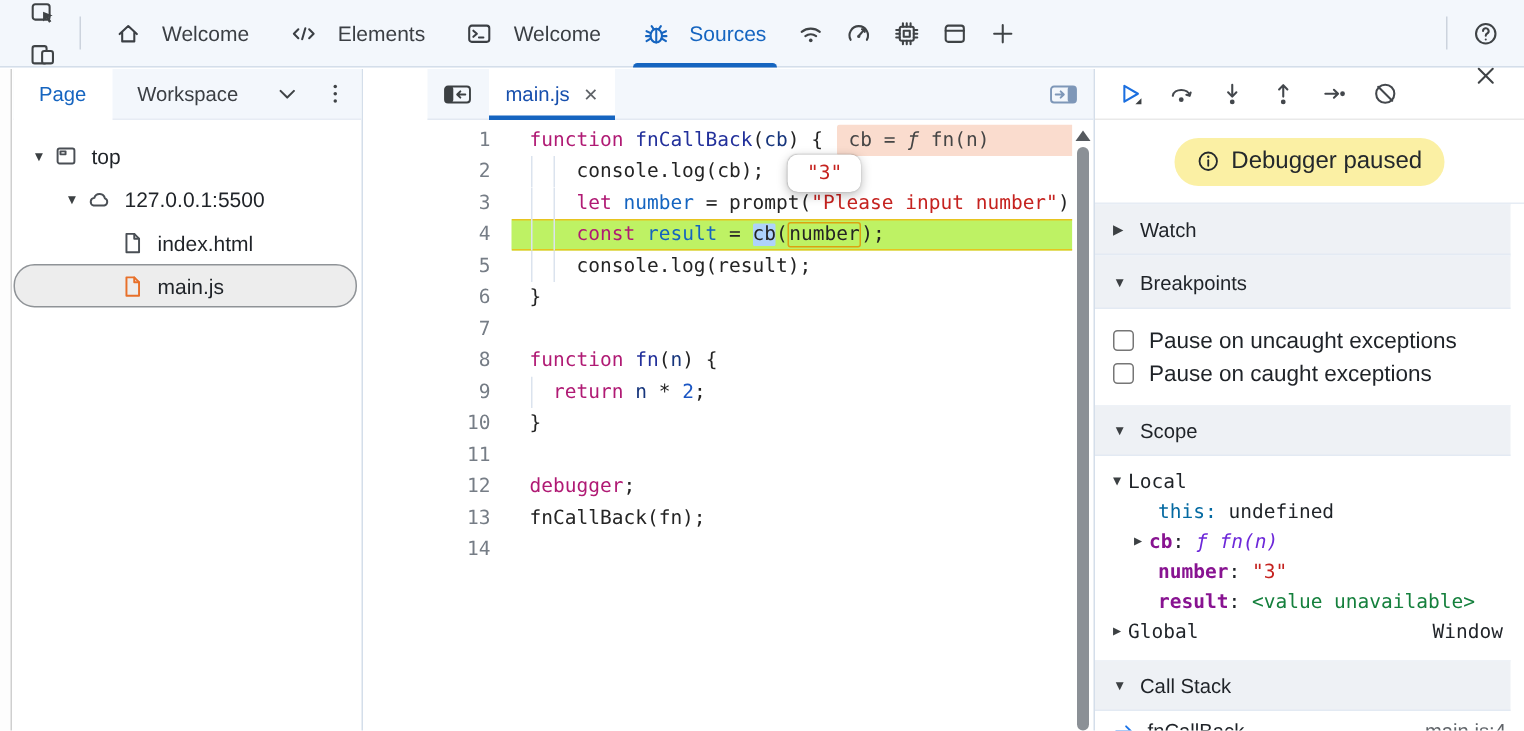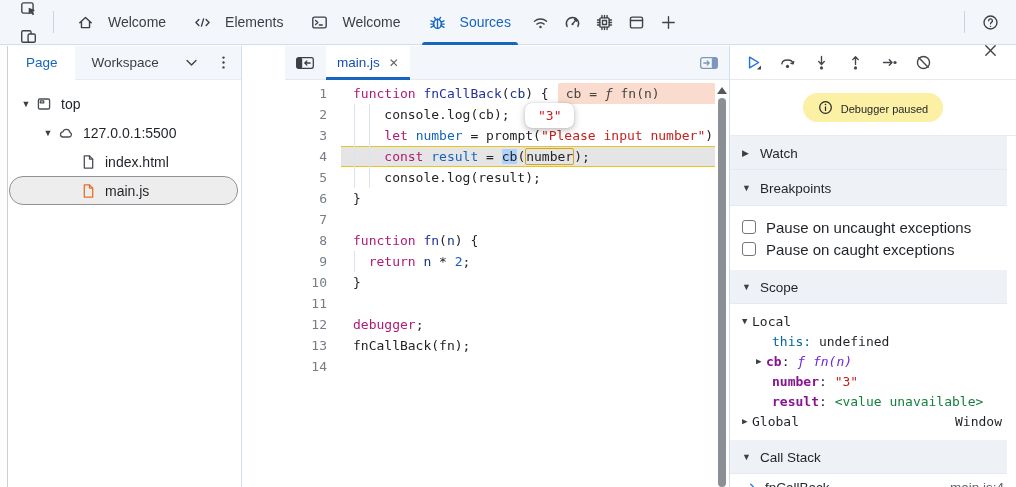--- a/index.html
+++ b/index.html
@@ -58,21 +58,21 @@
   .ed-toggle.dark{color:#3c4043}
   .ed-toggle.lite{color:#7e97b8}
   .ed-tab{height:34px;display:flex;align-items:center;gap:9px;padding:0 11px;background:#fff;
           position:relative;font-size:13.5px;color:#174fad;cursor:pointer}
   .ed-tab::after{content:"";position:absolute;left:0;right:0;bottom:0;height:3px;background:var(--blue)}
   .ed-close{color:#5f6368;font-size:12px;line-height:1}
   .code{position:absolute;top:34px;left:0;right:14px;bottom:0;overflow:hidden;padding-top:3px;background:#fff}
   .ln{display:flex;height:21px;line-height:21px;font-family:"DejaVu Sans Mono",monospace;font-size:13px}
   .gut{width:56px;text-align:right;padding-right:14px;color:#767d86;flex:none}
   .cd{flex:1;white-space:pre;position:relative;padding-left:12px;color:#242424;overflow:hidden}
-  .ln.hl .cd{background:#e5e5e5;box-shadow:inset 0 1px 0 #e7c41f, inset 0 -1px 0 #e7c41f}
+  .ln.hl .cd{background:#bef264;box-shadow:inset 0 1px 0 #e7c41f, inset 0 -1px 0 #e7c41f}
   .guide{position:absolute;top:0;bottom:0;width:1px;background:#dbe3ee}
   .tk-kw{color:#b01a74}.tk-def{color:#22309b}.tk-par{color:#16357c}.tk-var{color:#1464c0}
   .tk-num{color:#1a56c4}.tk-str{color:#c5221f}.tk-pl{color:#242424}
   .tk-sel{background:#aed2fb;border-radius:1px}
   .tk-box{border:1px solid #dba211;border-radius:2px}
   .hint{display:inline-block;margin-left:9px;padding:0 58px 0 8px;background:#fadcce;color:#454545;
         border-radius:2px}
   .hint i{font-style:italic}
   .tip{position:absolute;left:240px;top:57px;background:#fff;border-radius:7px;z-index:6;
        box-shadow:0 2px 7px rgba(0,0,0,.28),0 0 1px rgba(0,0,0,.25);padding:5px 13px;
@@ -85,22 +85,22 @@
 
   
   .rightpanel{position:absolute;left:729px;right:0;top:46px;bottom:0;border-left:1px solid var(--border);
               background:#fff;overflow:hidden}
   .dbg-bar{height:34px;display:flex;align-items:center;padding:0 6px;border-bottom:1px solid #e9e9e9}
   .dbtn{width:34px;height:28px;display:flex;align-items:center;justify-content:center;background:none;
         border:none;color:#43474c;padding:0;cursor:pointer}
   .dbtn svg{width:17px;height:17px}
   .dbtn.resume{color:#1b6fe0}
   .paused{height:56px;display:flex;align-items:center;justify-content:center;border-bottom:1px solid #e6ecf4}
-  .pill{display:flex;align-items:flex-end;gap:8px;background:#fbf0a4;border-radius:16px;padding:7px 15px;
-        font-size:11px;color:#24282c}
+  .pill{display:flex;align-items:center;gap:8px;background:#fbf0a4;border-radius:16px;padding:7px 15px;
+        font-size:16px;color:#24282c}
   .pill svg{width:15px;height:15px}
   .sec{height:34px;background:#eef1f5;border-bottom:1px solid #e3eaf3;border-top:1px solid #eef2f7;
        display:flex;align-items:center;gap:8px;padding:0 12px;font-size:13.5px;color:var(--text);
        cursor:pointer;margin-right:9px}
   .sec.h36{height:36px}
   .exp9{font-size:9px;color:#3c4043;width:10px;flex:none}
   .bp-body{height:64px;padding:10px 12px 0;background:#fff}
   .bp-row{display:flex;align-items:center;gap:10px;height:22px;font-size:15px;color:var(--text);cursor:pointer}
   .cbx{width:14px;height:14px;border:1px solid #767676;border-radius:3px;background:#fff;flex:none}
   .scope-body{height:136px;padding:7px 0 0;font-family:"DejaVu Sans Mono",monospace;font-size:13px;color:var(--text)}

